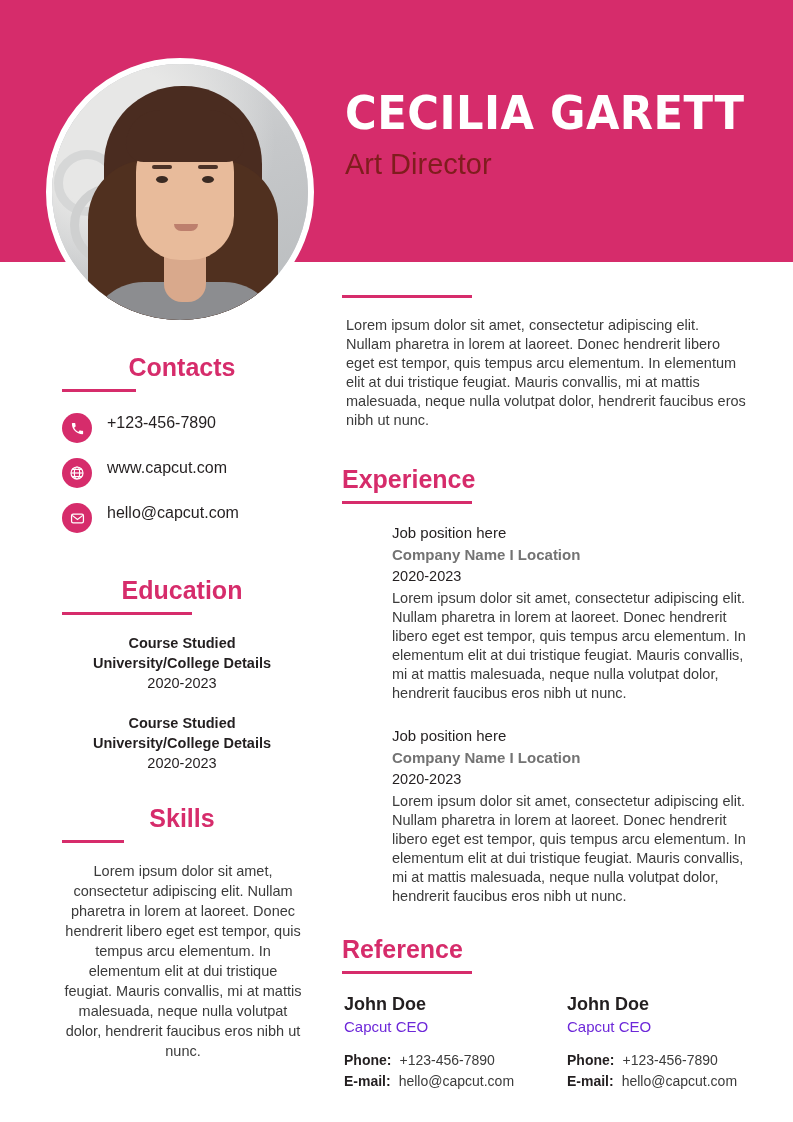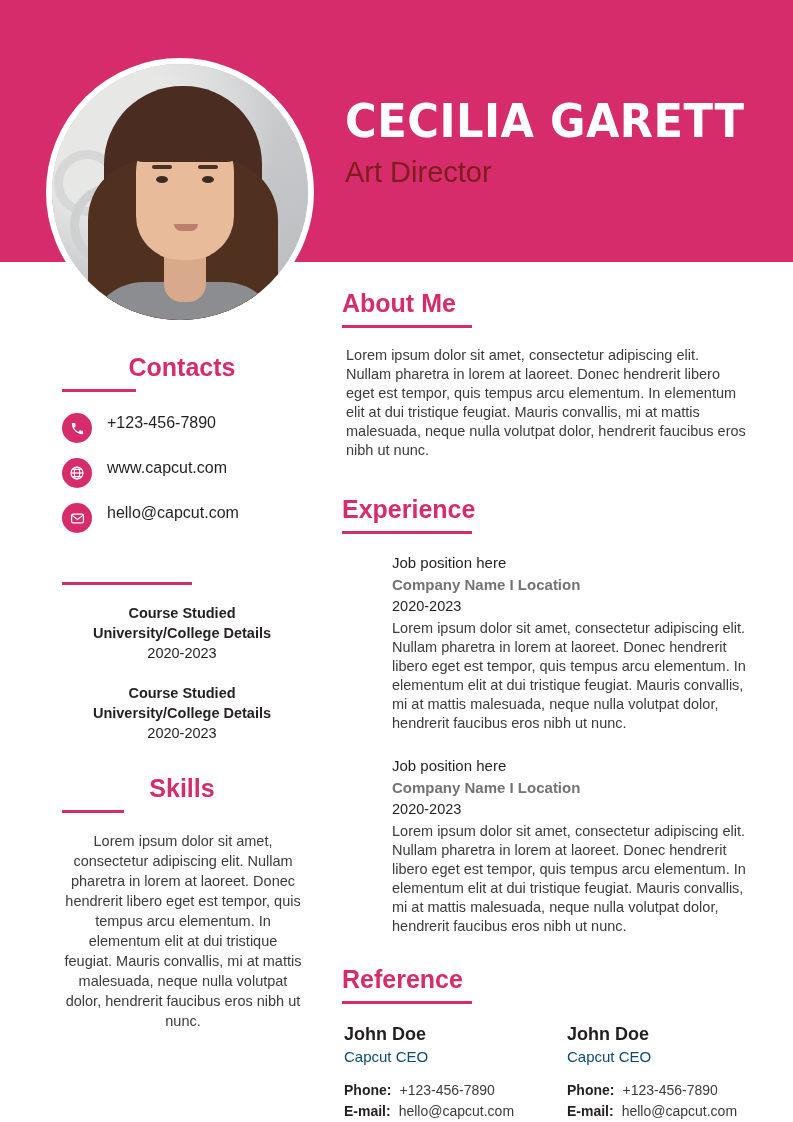--- a/index.html
+++ b/index.html
@@ -21,21 +21,21 @@
     position: absolute;
     left: 0;
     top: 0;
     width: 793px;
     height: 262px;
     background: #d62c6b;
   }
   .header-text {
     position: absolute;
     left: 345px;
-    top: 95px;
+    top: 87px;
     width: 420px;
   }
   .name {
     font-family: "DejaVu Sans", sans-serif;
     font-size: 47px;
     line-height: 52px;
     font-weight: bold;
     letter-spacing: 0.5px;
     color: #ffffff;
     text-transform: uppercase;
@@ -302,21 +302,21 @@
   .ref-card { width: 184px; }
   .ref-name {
     font-size: 18px;
     font-weight: bold;
     line-height: 24px;
     color: #231f20;
   }
   .ref-role {
     font-size: 15px;
     line-height: 22px;
-    color: #0c4a6e;
+    color: #6d28d9;
     margin-bottom: 12px;
   }
   .ref-row {
     font-size: 14px;
     line-height: 21px;
     color: #231f20;
     display: flex;
   }
   .ref-label {
     font-weight: bold;
@@ -392,20 +392,21 @@
         </span>
         <span class="c-text">hello@capcut.com</span>
       </div>
 
     </div>
   </div>
 
   <div class="spacer-28"></div>
 
   <div>
+    <div class="sec-title">Education</div>
     <div class="sec-rule wide"></div>
 
     <div class="edu-block">
       <div class="edu-course">Course Studied</div>
       <div class="edu-school">University/College Details</div>
       <div class="edu-years">2020-2023</div>
     </div>
 
     <div class="edu-block">
       <div class="edu-course">Course Studied</div>
@@ -420,21 +421,20 @@
     <div class="sec-title">Skills</div>
     <div class="sec-rule" style="width:62px"></div>
     <div class="skills-body">Lorem ipsum dolor sit amet, consectetur adipiscing elit. Nullam pharetra in lorem at laoreet. Donec hendrerit libero eget est tempor, quis tempus arcu elementum. In elementum elit at dui tristique feugiat. Mauris convallis, mi at mattis malesuada, neque nulla volutpat dolor, hendrerit faucibus eros nibh ut nunc.</div>
   </div>
 
 </div>
 
 <div class="right-col">
 
   <div>
-    <div class="sec-title">About Me</div>
     <div class="sec-rule wide"></div>
     <div class="about-body">Lorem ipsum dolor sit amet, consectetur adipiscing elit. Nullam pharetra in lorem at laoreet. Donec hendrerit libero eget est tempor, quis tempus arcu elementum. In elementum elit at dui tristique feugiat. Mauris convallis, mi at mattis malesuada, neque nulla volutpat dolor, hendrerit faucibus eros nibh ut nunc.</div>
   </div>
 
   <div style="height:34px"></div>
 
   <div>
     <div class="sec-title">Experience</div>
     <div class="sec-rule wide"></div>
 

